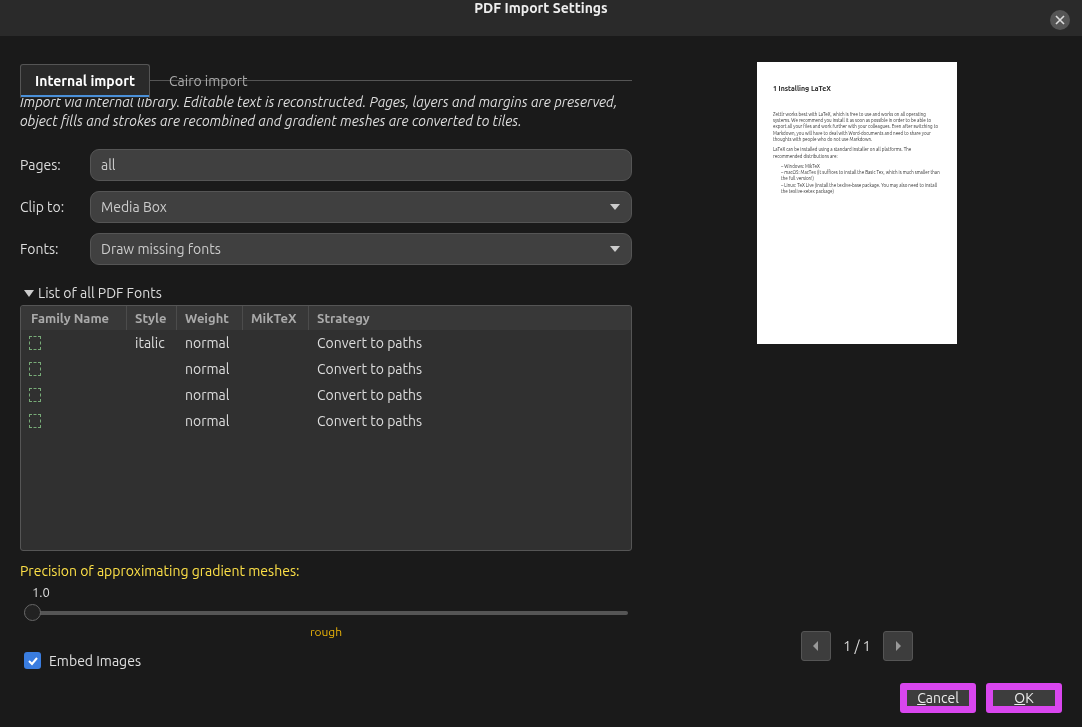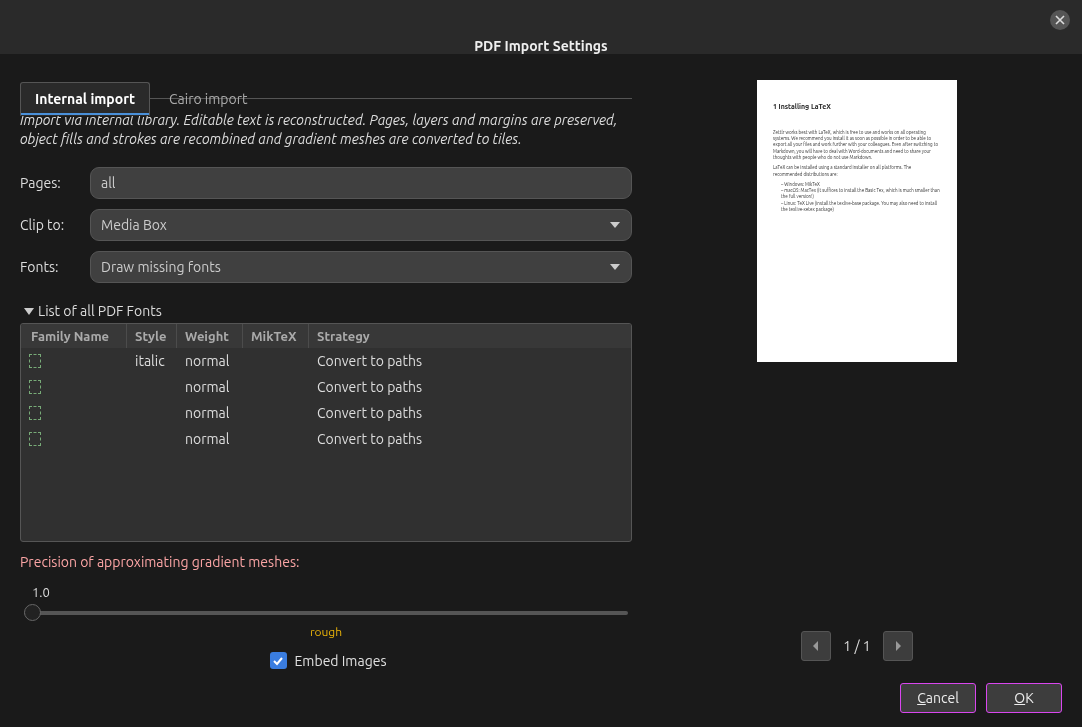--- a/index.html
+++ b/index.html
@@ -8,24 +8,24 @@
     font-family: "Segoe UI", Ubuntu, Cantarell, sans-serif;
     color: #e0e0e0;
     font-size: 14px;
     width: 1082px;
     height: 727px;
     overflow: hidden;
     display: flex;
     flex-direction: column;
   }
   .titlebar {
-    height: 54px;
+    height: 36px;
     background: #2a2a2a;
     display: flex;
-    align-items: flex-end;
+    align-items: flex-start;
     justify-content: center;
     position: relative;
   }
   .titlebar-title {
     font-weight: 600;
     color: #eeeeee;
     font-size: 14px;
   }
   .close-btn {
     position: absolute;
@@ -166,21 +166,21 @@
     display: flex;
     align-items: center;
     justify-content: center;
   }
   .font-icon {
     width: 14px; height: 14px;
     border: 1px dashed #7a7;
     display: inline-block;
   }
   .precision-block { margin-top: 12px; }
-  .precision-label { color: #fca5a5; margin-bottom: 15px; }
+  .precision-label { color: #fde047; margin-bottom: 6px; }
   .precision-value { margin-left: 12px; color: #ddd; font-size: 13px; }
   .slider-wrap {
     position: relative;
     margin: 4px 4px 2px 4px;
     height: 20px;
   }
   .slider-track {
     position: absolute;
     left: 0; right: 0; top: 8px;
     height: 4px;
@@ -202,21 +202,20 @@
     color: #eab308;
     font-size: 12px;
     margin-top: 2px;
   }
   .checkbox-row {
     display: flex;
     align-items: center;
     gap: 8px;
     margin: 14px 0 4px 4px;
     cursor: pointer;
-    justify-content: center;
   }
   .checkbox {
     width: 17px; height: 17px;
     background: #3a7de0;
     border-radius: 3px;
     display: flex;
     align-items: center;
     justify-content: center;
   }
   .checkbox svg { width: 12px; height: 12px; }
@@ -261,21 +260,21 @@
   .footer {
     display: flex;
     justify-content: flex-end;
     gap: 10px;
     padding: 10px 20px 14px 20px;
   }
   .btn {
     min-width: 76px;
     height: 30px;
     background: #3d3d3d;
-    border: 1px solid #d946ef;
+    border: 7px solid #d946ef;
     border-radius: 3px;
     color: #eee;
     display: flex;
     align-items: center;
     justify-content: center;
     cursor: pointer;
     font-size: 14px;
   }
   .btn .ul { text-decoration: underline; }
 </style>

